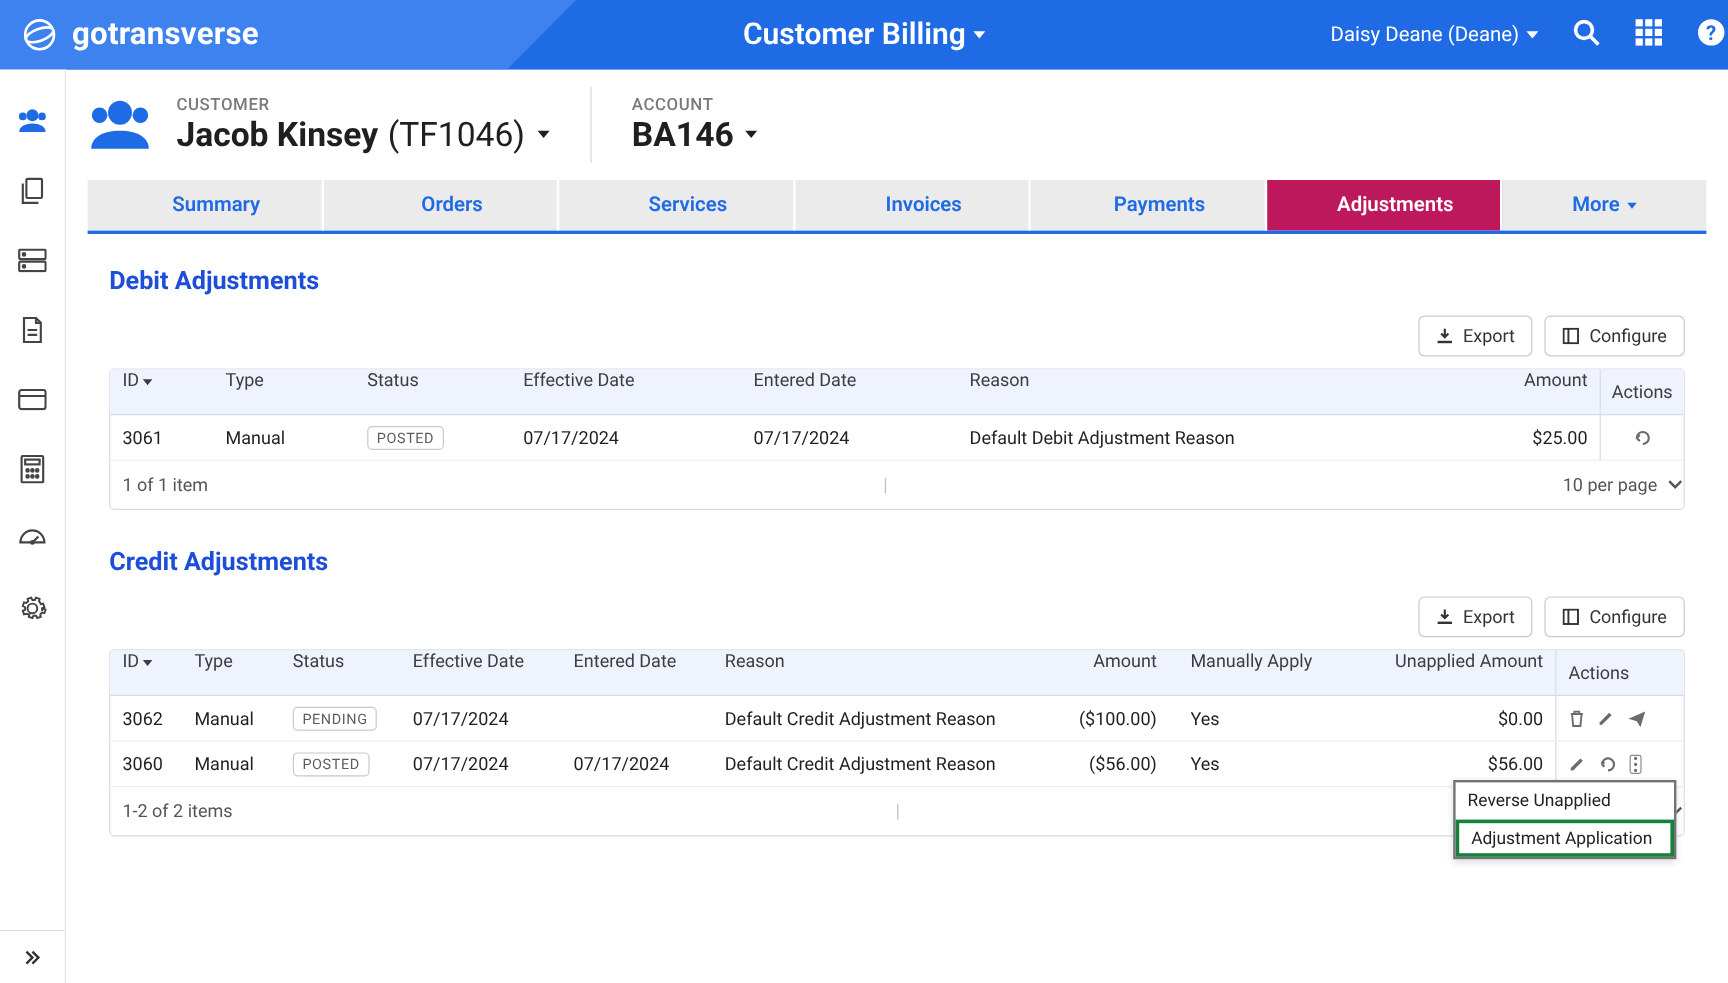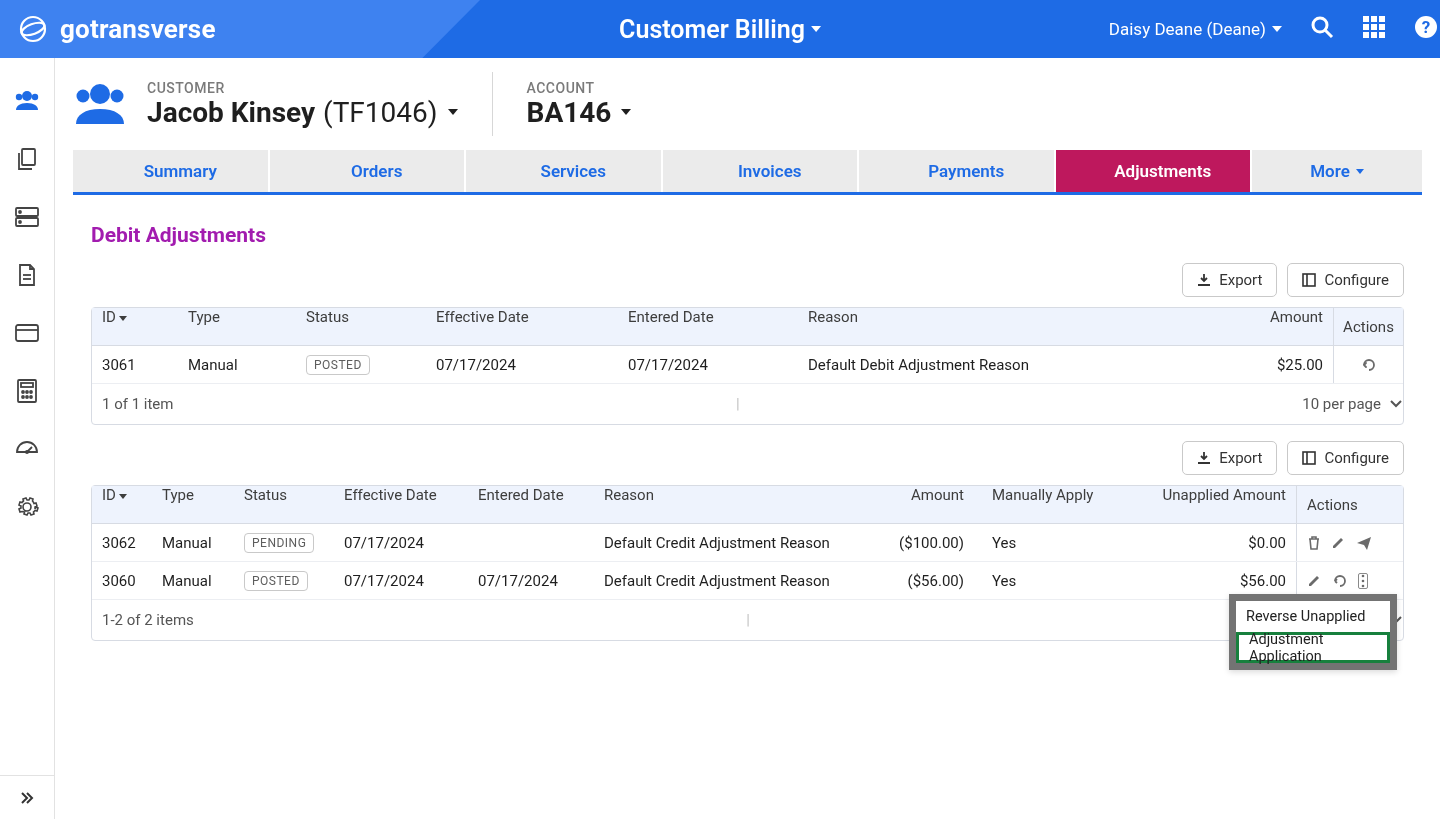--- a/index.html
+++ b/index.html
@@ -36,21 +36,21 @@
 
 
 .tabs{ display:flex; margin-top:14px; border-bottom:3px solid #1e6be5; }
 .tabs .tab{ flex:1; height:42px; background:#ebebeb; color:#1e6be5; font-size:17px; font-weight:600; display:flex; align-items:center; justify-content:center; cursor:pointer; gap:6px;}
 .tabs .tab:not(:last-child){ border-right:2px solid #fff;padding-left:20px;}
 .tabs .tab.active{ background:#be185d; color:#fff; }
 .tabs .tab.more .mini-caret{ width:0;height:0;border-left:4px solid transparent;border-right:4px solid transparent;border-top:5px solid #1e6be5; }
 .tabs .tab.more{ flex:0 0 170px; }
 
 
-.section-title{ font-size:21px; font-weight:700; color:#a21caf; margin-top:28px; margin-bottom:0; margin-left:18px;}
+.section-title{ font-size:21px; font-weight:700; color:#1d4ed8; margin-top:28px; margin-bottom:0; margin-left:18px;}
 
 
 .tbl-toolbar{ display:flex; justify-content:flex-end; gap:10px; margin-top:16px; margin-right:18px;}
 .btn{ border:1px solid #c9c9c9; background:#fff; border-radius:5px; height:34px; padding:0 14px; font-size:15px; color:#333; display:inline-flex; align-items:center; gap:8px; cursor:pointer;}
 
 
 .tbl{ margin:10px 18px 0 18px; border:1px solid #d7dbe3; border-radius:4px; overflow:visible;}
 .tbl .thead{ display:flex; background:#eef3fd; color:#2a2a2a; font-size:15px; height:38px; border-bottom:1px solid #d7dbe3;}
 .tbl .thead .th{ padding:0 10px; font-weight:400; color:#3d3d3d;}
 .tbl .row{ display:flex; align-items:center; height:38px; font-size:15px; border-bottom:1px solid #eceef2;}
@@ -67,21 +67,21 @@
 
 .c-id{ width:60px;} .c-type{ width:82px;} .c-status{ width:100px;} .c-eff{ width:134px;} .c-ent{ width:126px;}
 .c-reason{ width:262px;} .c-amt{ width:118px; text-align:right;} .c-man{ width:146px; padding-left:18px !important;}
 .c-unap{ width:176px; text-align:right;} .c-act{ width:96px; border-left:1px solid #d7dbe3; display:flex; justify-content:flex-start; align-items:center; gap:10px; padding-left:10px !important; height:100%; position:relative;}
 
 .sort-caret{ width:0;height:0;border-left:4px solid transparent;border-right:4px solid transparent;border-top:5px solid #3d3d3d; display:inline-block; margin-left:3px; vertical-align:middle;}
 .act-ico{ color:#6b6b6b; cursor:pointer; display:inline-flex; }
 .more-box{ border:1px solid #8a8a8a; border-radius:2px; padding:0 1px; }
 
 
-.dropdown{ position:absolute; right:6px; top:-6px; width:168px; background:#fff; border:7px solid #737373; box-shadow:0 2px 6px rgba(0,0,0,.15); z-index:50;}
+.dropdown{ position:absolute; right:6px; top:-6px; width:186px; background:#fff; border:2px solid #737373; box-shadow:0 2px 6px rgba(0,0,0,.15); z-index:50;}
 .dropdown .di{ height:31px; display:flex; align-items:center; padding:0 10px; font-size:14.5px; color:#222; cursor:pointer;}
 .dropdown .di.hl{ border:3px solid #17803d; }
 
 </style>
 </head>
 <body>
 
 <div class="topbar">
   <div class="wedge"></div>
   <div class="logo">
@@ -288,20 +288,21 @@
       <span class="sep">|</span>
       <span class="pp">
           <span>10 per page</span>
           <svg width="14" height="10" viewBox="0 0 14 10" fill="none" stroke="#555" stroke-width="2">
             <path d="M2 2l5 5 5-5"></path>
           </svg>
         </span>
     </div>
   </div>
 
+  <div class="section-title" style="margin-top:32px">Credit Adjustments</div>
   <div class="tbl-toolbar">
     <button class="btn">
         <svg width="14" height="14" viewBox="0 0 14 14" fill="#333">
           <path d="M7 1v7M4 5l3 3 3-3" fill="none" stroke="#333" stroke-width="1.8"></path>
           <rect x="1" y="11" width="12" height="2"></rect>
         </svg>
         <span>Export</span>
       </button>
     <button class="btn">
         <svg width="14" height="14" viewBox="0 0 14 14" fill="none" stroke="#333" stroke-width="1.6">

